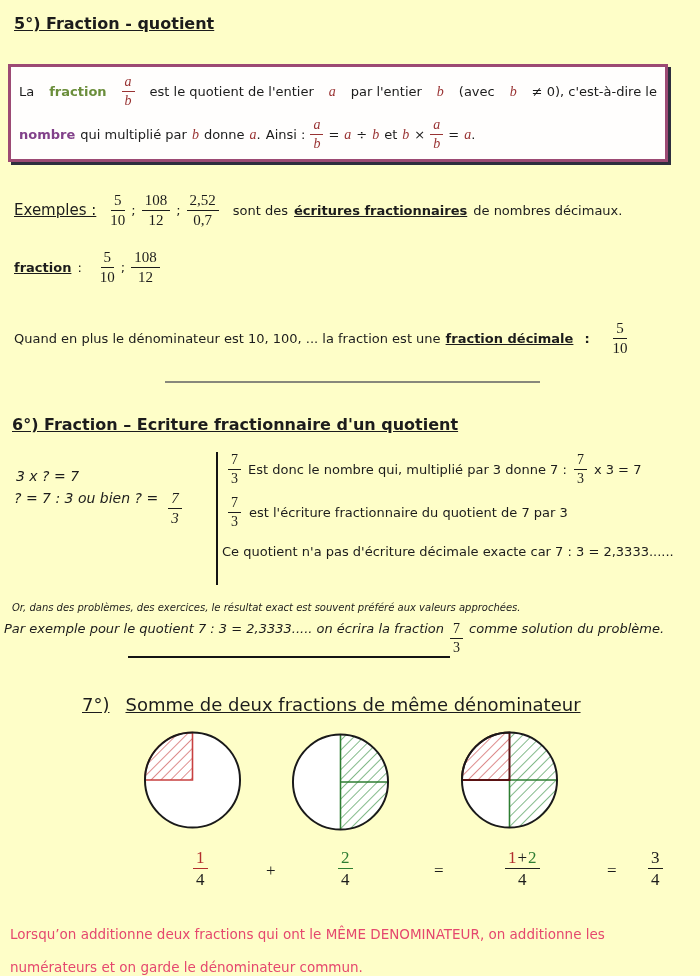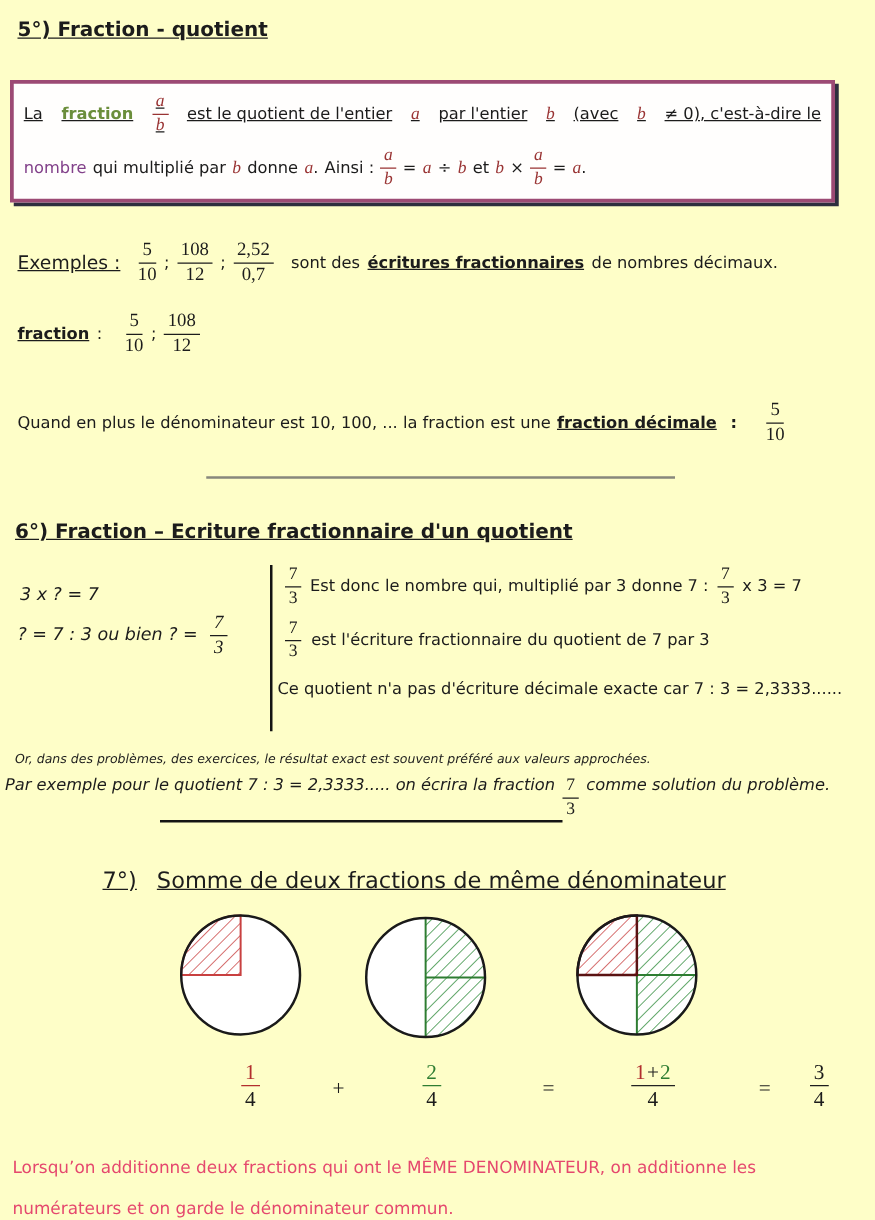--- a/index.html
+++ b/index.html
@@ -10,52 +10,52 @@
   .abs { position:absolute; }
 
   
   #s5-title { left:14px; top:14px; font-size:16px; font-weight:bold; text-decoration:underline; }
   #s6-title { left:12px; top:415px; font-size:16px; font-weight:bold; text-decoration:underline; }
 
   
   #defbox { left:8px; top:64px; width:660px; background:#FFFEFD;
             border:3px solid #9C4A74; box-shadow:3px 3px 0 #2E2E3E; padding:3px 8px; }
   .box-line { display:flex; align-items:center; min-height:43px; font-size:13px; }
-  .box-line1 { justify-content:space-between;text-decoration:underline; }
+  .box-line1 { justify-content:space-between; }
   .box-line2 { gap:5px; }
   .joined { display:inline-flex; align-items:baseline; }
 
   
   .frac { display:inline-flex; flex-direction:column; align-items:center;
           font-family:"Liberation Serif",serif; line-height:1.12; font-size:15px; }
   .frac .num { border-bottom:1px solid currentColor; padding:0 3px 1px; }
   .frac .den { padding-top:1px; }
   .frac-maroon { color:#993333; font-style:italic; font-size:14px; }
   .frac-sm { font-size:14px; }
   .frac-eq { font-size:17px; color:#1c1c1c; }
 
   .mv { font-family:"Liberation Serif",serif; font-style:italic; color:#993333; font-size:14px; }
   .green-b { color:#6B8E3B; font-weight:bold; }
-  .purple-b { color:#82418A; font-weight:normal;text-align:right; }
+  .purple-b { color:#82418A; font-weight:bold;text-align:right; }
   .bu { font-weight:bold; text-decoration:underline; }
 
   
   #exemples { left:14px; top:192px; display:flex; align-items:center; gap:6px; font-size:13px; }
   #exemples .lead { font-size:15px; text-decoration:underline; margin-right:8px; }
 
   #p1 { left:14px; top:247px; font-size:13px; width:676px; }
   #p1-l2 { display:flex; align-items:center; gap:6px; margin-top:2px; }
 
   #p2 { left:14px; top:320px; display:flex; align-items:center; gap:5px; font-size:13px; }
   #p2 .frac { margin-left:18px; }
 
   .hline { background:#88887C; height:2px; }
   #divider1 { left:165px; top:381px; width:375px; }
   #s6-left-l1 { left:16px; top:468px; font-size:14px; font-style:italic; }
-  #s6-left-l2 { left:14px; top:490px; display:flex; align-items:center; gap:10px; font-size:14px; font-style:italic; }
+  #s6-left-l2 { left:14px; top:490px; display:flex; gap:10px; font-size:14px; font-style:italic; }
   #s6-vline { left:216px; top:452px; width:2px; height:133px; background:#141414; }
   #s6-r1 { left:228px; top:452px; display:flex; align-items:center; gap:7px; font-size:13px; }
   #s6-r2 { left:228px; top:495px; display:flex; align-items:center; gap:8px; font-size:13px; }
   #s6-r3 { left:222px; top:544px; font-size:13px; }
   #s6-n1 { left:12px; top:602px; font-size:10px; font-style:italic; }
   #s6-n2 { left:4px; top:621px; display:flex; gap:6px; font-size:13px; font-style:italic; }
   #s6-underline { left:128px; top:656px; width:322px; height:2px; background:#141414; }
 
   
   #s7-head { left:82px; top:694px; display:flex; gap:16px; font-size:18px; }

